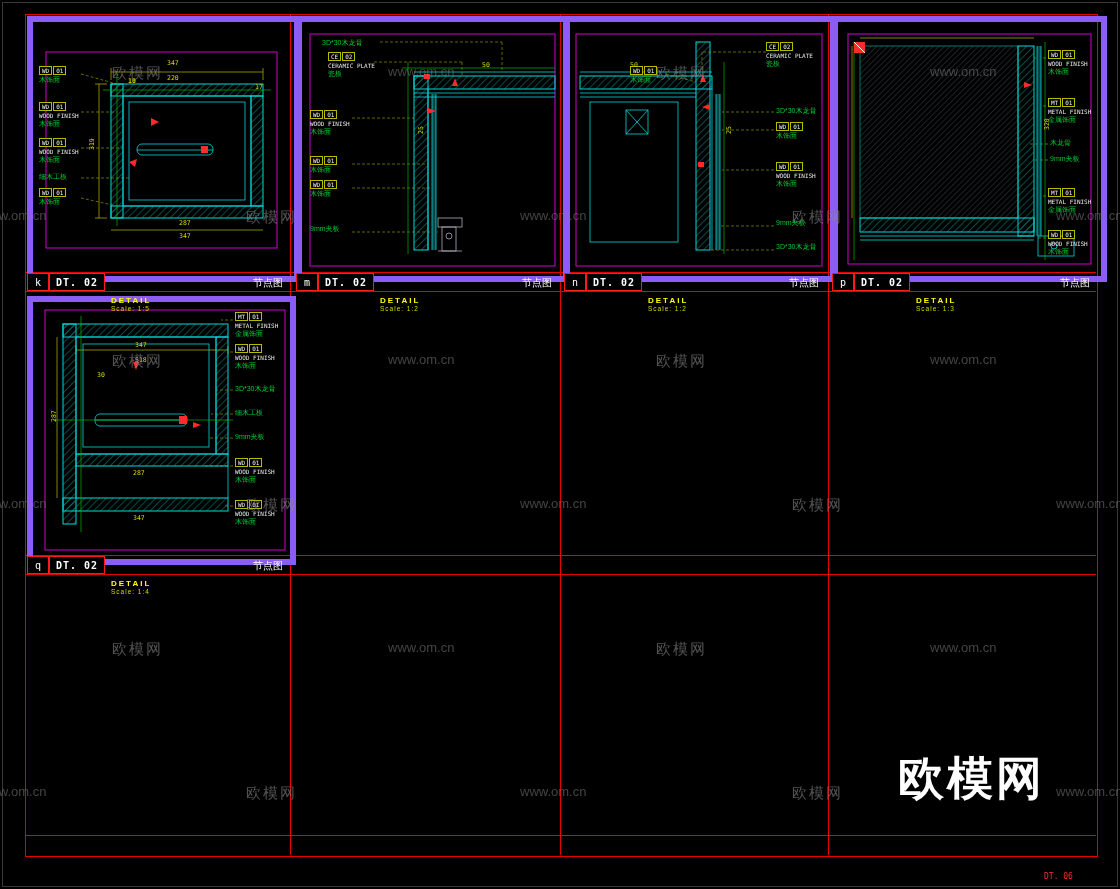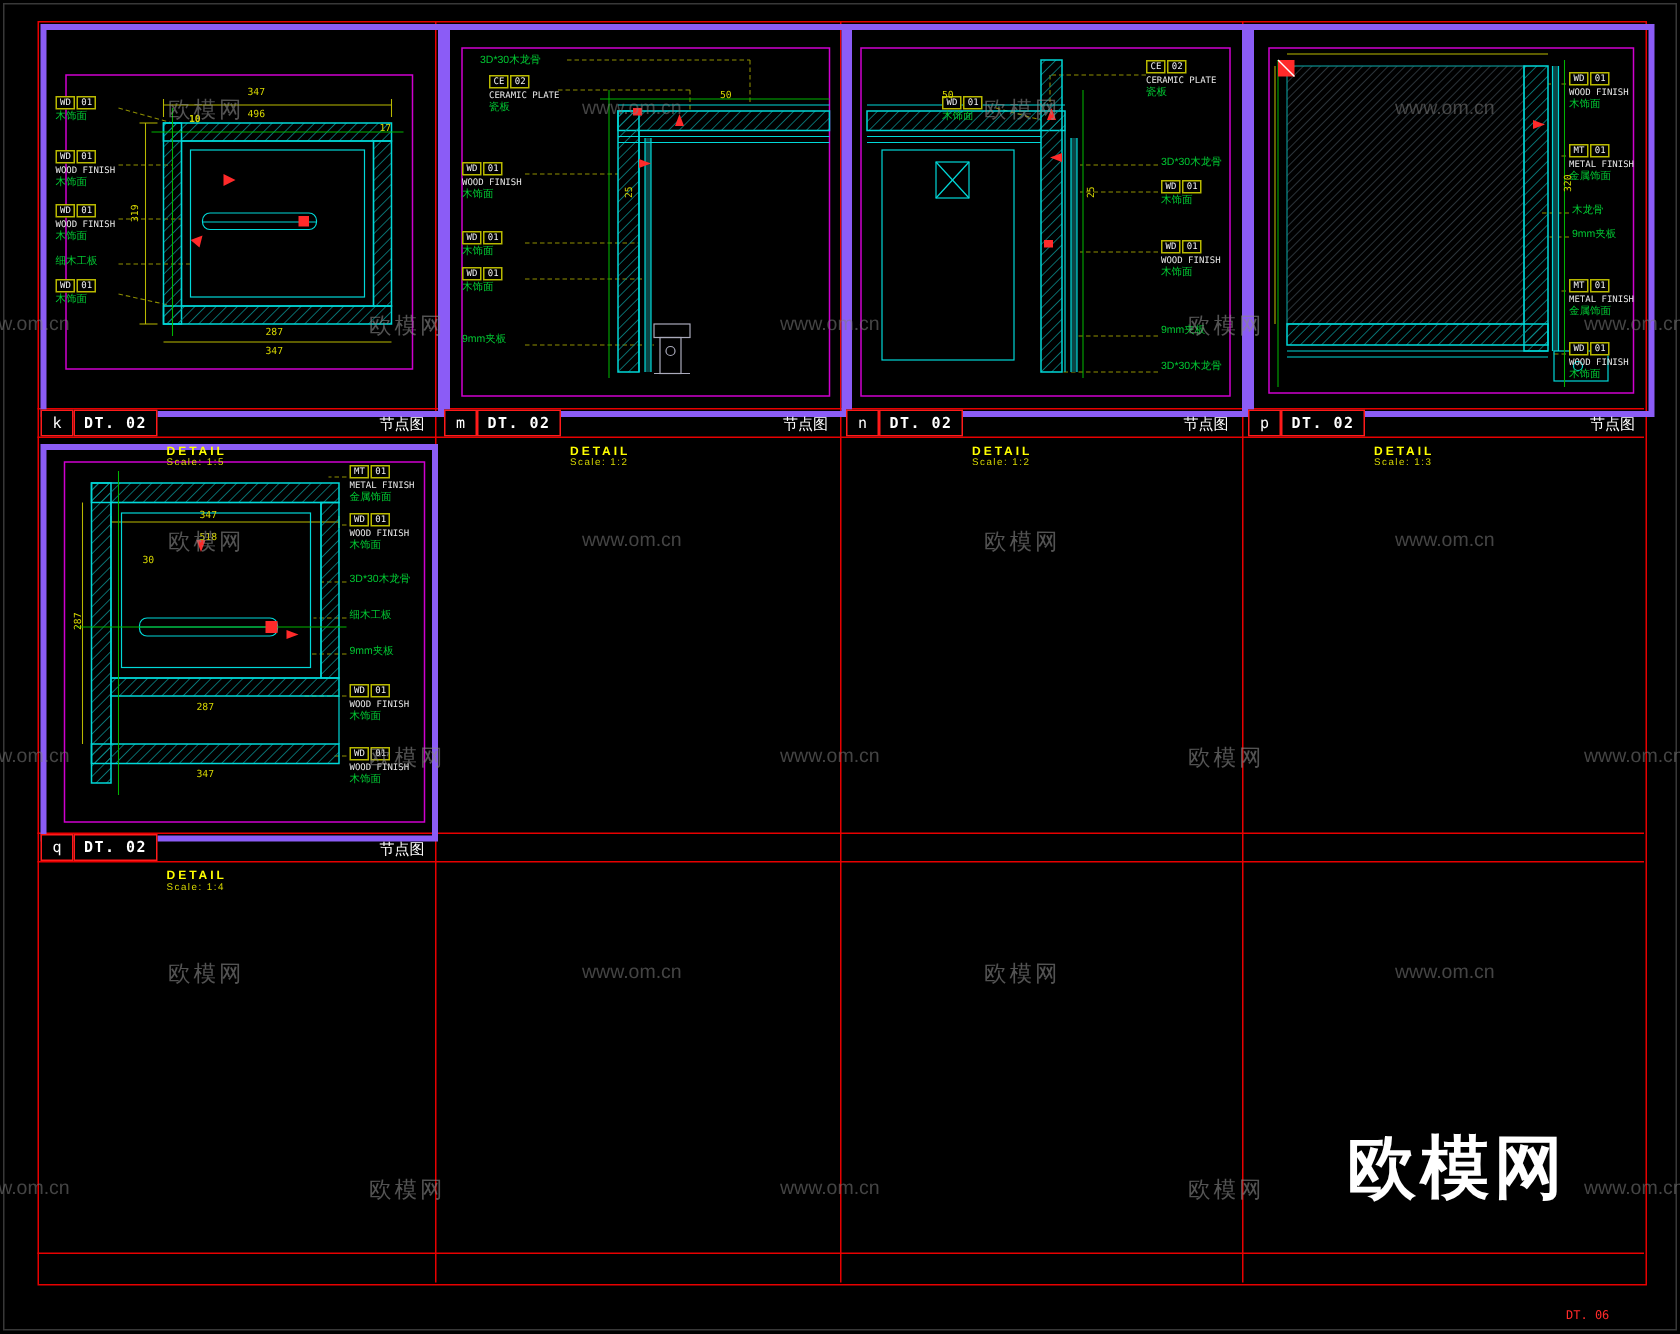--- a/index.html
+++ b/index.html
@@ -4,21 +4,21 @@
 <style>
   html,body{margin:0;padding:0;background:#000;}
   .screen{position:relative;width:1120px;height:889px;background:#000;overflow:hidden;
           font-family:"Liberation Sans",sans-serif;}
   .frame{position:absolute;left:2px;top:2px;right:2px;bottom:2px;border:1px solid #383838;z-index:1;}
   
   .redrect{position:absolute;border:1px solid #e80000;z-index:2;}
   .vline{position:absolute;width:0;border-left:1px solid #e80000;z-index:2;}
   .hline{position:absolute;height:0;border-top:1px solid #e80000;z-index:2;}
   
-  .panelbox{position:absolute;border:4px solid #8b5cf6;z-index:3;}
+  .panelbox{position:absolute;border:6px solid #8b5cf6;z-index:3;}
   .panelbox svg{position:absolute;left:0;top:0;}
   
   .lbl{position:absolute;z-index:5;white-space:nowrap;}
   .tagrow{display:flex;gap:1px;}
   .tagbox{border:1px solid #b9b900;color:#f2f2f2;font-size:6px;line-height:7px;padding:0 2px;background:#000;
           font-family:"DejaVu Sans Mono",monospace;}
   .en{color:#e8e8e8;font-size:6px;line-height:7px;margin-top:1px;font-family:"DejaVu Sans Mono",monospace;}
   .cn{color:#00c832;font-size:7px;line-height:8px;margin-top:1px;}
   .dim{position:absolute;color:#d6d600;font-size:6.5px;line-height:7px;z-index:5;white-space:nowrap;
        font-family:"DejaVu Sans Mono",monospace;}
@@ -133,21 +133,21 @@
         <div class="cn">细木工板</div>
       </div>
       <div class="lbl" style="left: 6px; top: 166px;">
         <div class="tagrow">
           <span class="tagbox">WD</span>
           <span class="tagbox">01</span>
         </div>
         <div class="cn">木饰面</div>
       </div>
       <div class="dim" style="left: 134px; top: 38px;">347</div>
-      <div class="dim" style="left: 134px; top: 53px;">496</div>
+      <div class="dim" style="left: 134px; top: 53px;">220</div>
       <div class="dim v" style="left: 56px; top: 128px;">319</div>
       <div class="dim" style="left: 95px; top: 56px; font-weight: bold;">10</div>
       <div class="dim" style="left: 222px; top: 62px;">17</div>
       <div class="dim" style="left: 146px; top: 198px;">287</div>
       <div class="dim" style="left: 146px; top: 211px;">347</div>
     </div>
 
   <div class="panelbox" style="left:296px;top:16px;width:261px;height:254px;">
     <svg width="261" height="254" viewBox="0 0 261 254">
       <defs>

